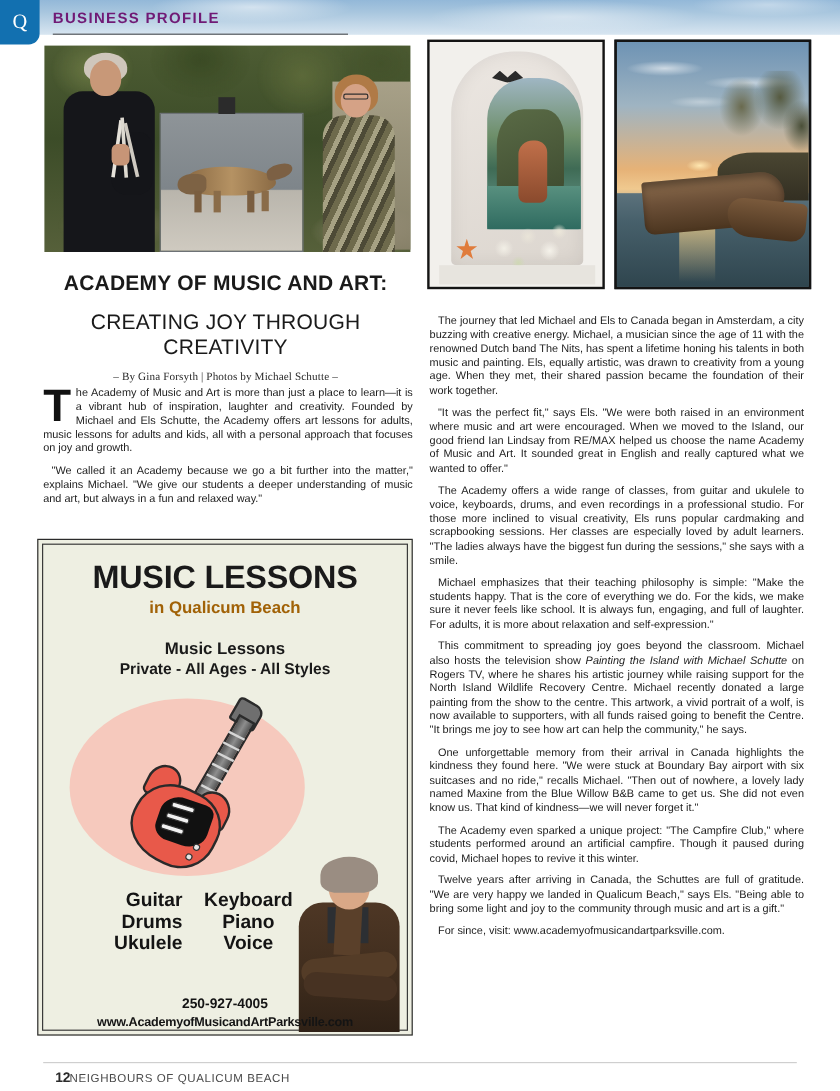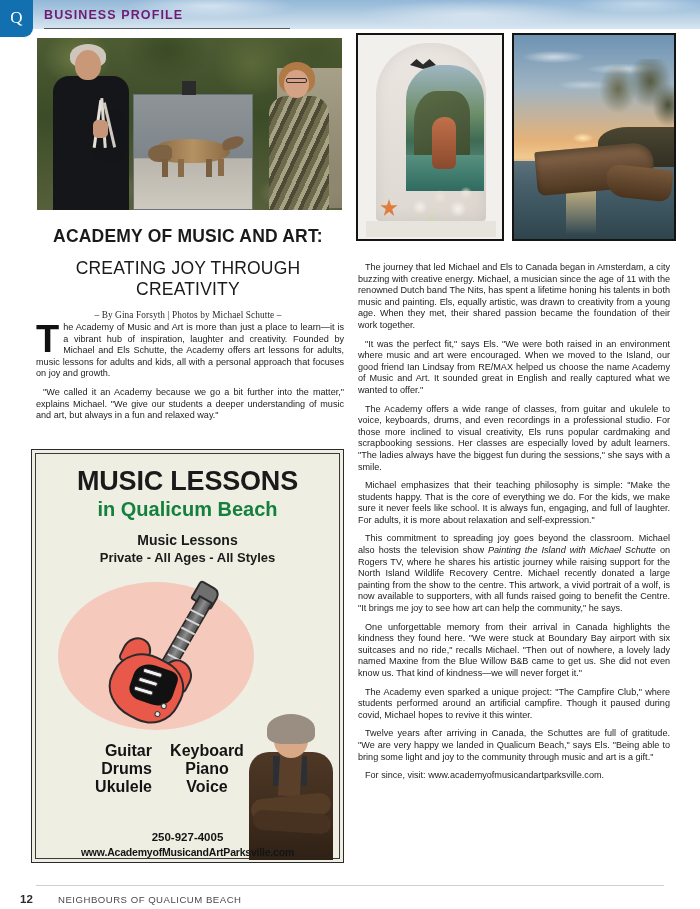--- a/index.html
+++ b/index.html
@@ -263,21 +263,21 @@
     background:#eeefe2; border:1px solid #2b2b2b;
     overflow:hidden;
   }
   .ad-inner { position:absolute; inset:3px; border:1px solid #3a3a3a; }
   .ad-title {
     position:absolute; left:0; right:0; top:16px; text-align:center;
     font-size:27px; font-weight:700; letter-spacing:-.2px; color:#1a1a1a;
   }
   .ad-sub {
     position:absolute; left:0; right:0; top:48px; text-align:center;
-    font-size:20px; font-weight:700; color:#15803d;
+    font-size:14px; font-weight:700; color:#a16207;
   }
   .ad-line1 {
     position:absolute; left:0; right:0; top:82px; text-align:center;
     font-size:14px; font-weight:700; color:#1a1a1a;
   }
   .ad-line2 {
     position:absolute; left:0; right:0; top:100px; text-align:center;
     font-size:13px; font-weight:700; color:#1a1a1a;
   }
 
@@ -361,21 +361,21 @@
     background:#5a402a; transform:rotate(3deg); }
   .am-arm1 { position:absolute; left:8px; top:84px; width:80px; height:22px;
     background:#543c27; border-radius:12px; transform:rotate(-6deg); }
   .am-arm2 { position:absolute; left:10px; top:100px; width:78px; height:20px;
     background:#473222; border-radius:12px; transform:rotate(4deg); }
 
   
   .footer { position:absolute; left:0; bottom:16px; width:700px; }
   .footer-rule { position:absolute; left:36px; top:-8px; width:628px; height:1px; background:#cfcfcf; }
   .page-num {
-    position:absolute; left:20px; top:0; font-size:11.5px; font-weight:700; color:#2b2b2b;
+    position:absolute; left:46px; top:0; font-size:11.5px; font-weight:700; color:#2b2b2b;
   }
   .footer-text {
     position:absolute; left:58px; top:1px; font-size:9.6px; letter-spacing:.5px;
     color:#4a4a4a; text-transform:uppercase;
   }
 </style>
 </head>
 <body>
 
 <div class="page">

